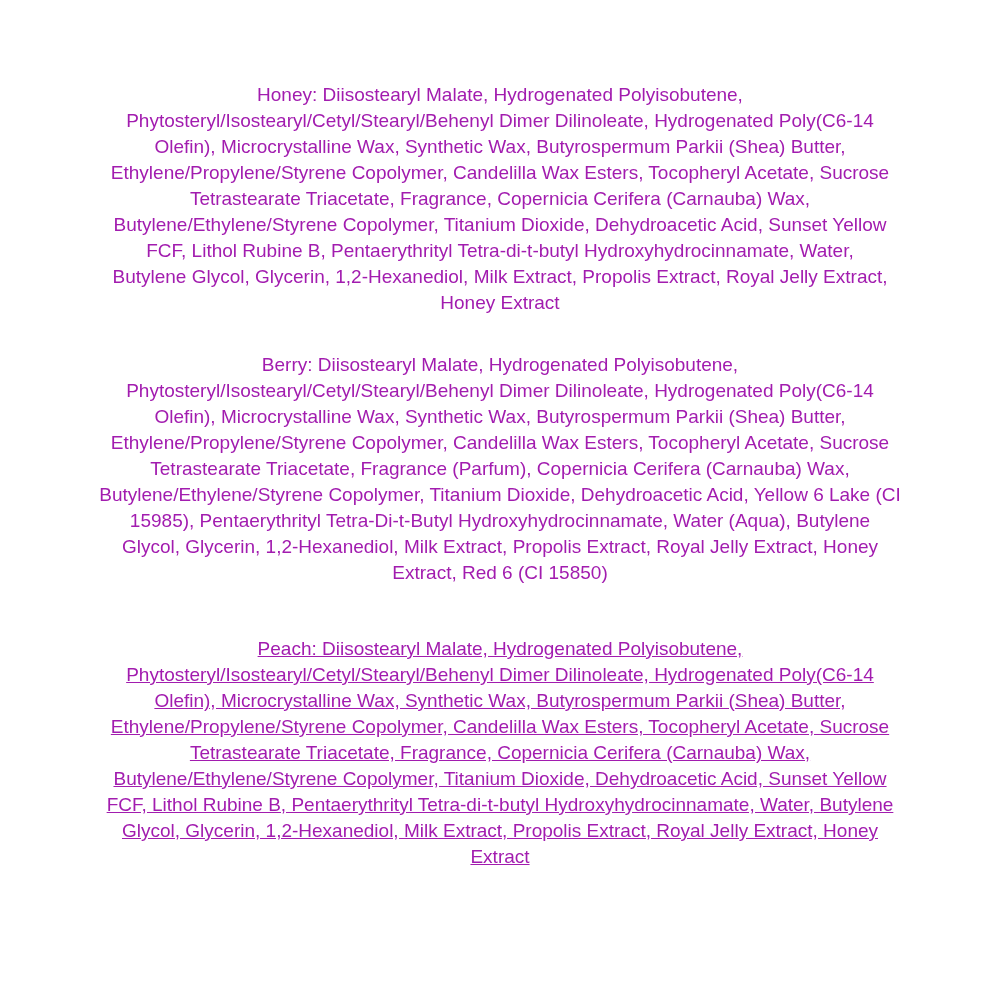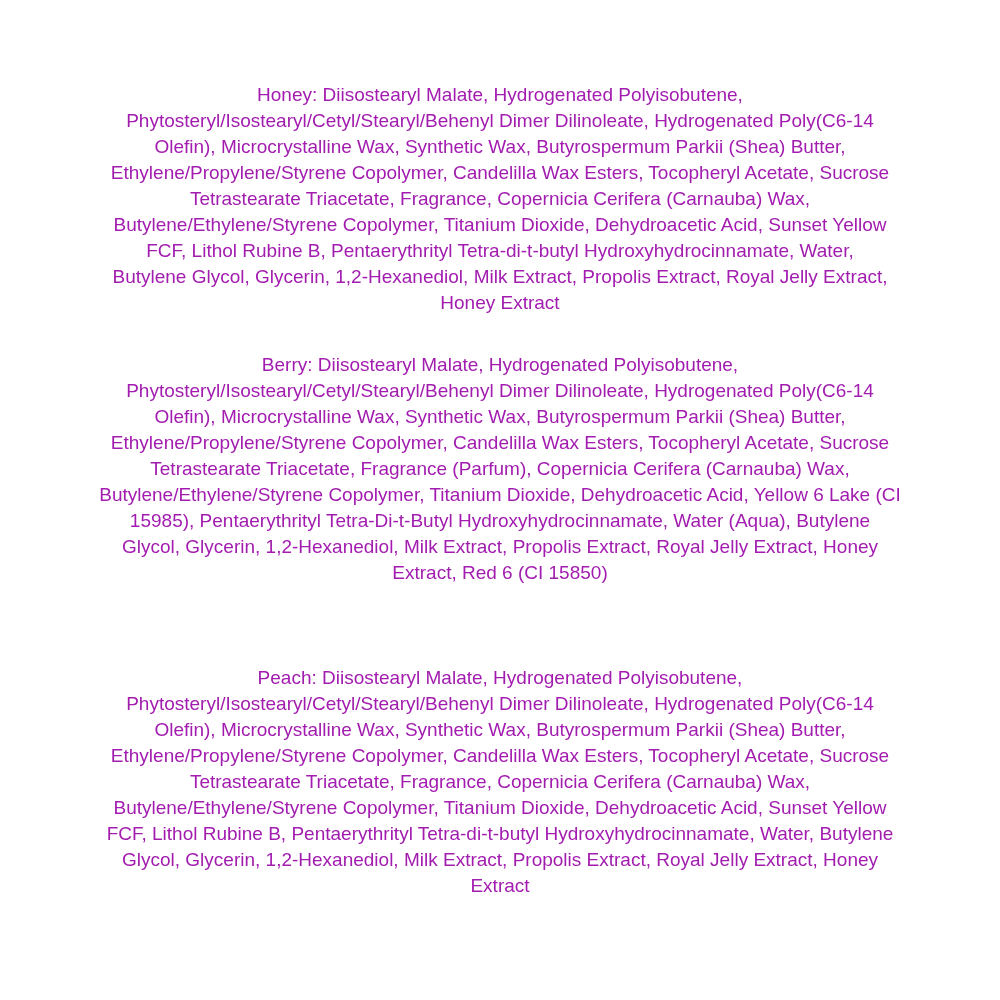--- a/index.html
+++ b/index.html
@@ -18,21 +18,21 @@
     font-size: 19px;
     line-height: 26px;
     color: #a21caf;
   }
   .ingredients-paragraph {
     margin: 0;
     text-align: center;
     white-space: pre;
   }
   .ingredients-paragraph.berry { margin-top: 36px; }
-  .ingredients-paragraph.peach { margin-top: 79px; }
+  .ingredients-paragraph.peach { margin-top: 50px; text-decoration: underline; }
 </style>
 </head>
 <body>
 
 <div class="document">
   <p class="ingredients-paragraph honey">Honey: Diisostearyl Malate, Hydrogenated Polyisobutene,
 Phytosteryl/Isostearyl/Cetyl/Stearyl/Behenyl Dimer Dilinoleate, Hydrogenated Poly(C6-14
 Olefin), Microcrystalline Wax, Synthetic Wax, Butyrospermum Parkii (Shea) Butter,
 Ethylene/Propylene/Styrene Copolymer, Candelilla Wax Esters, Tocopheryl Acetate, Sucrose
 Tetrastearate Triacetate, Fragrance, Copernicia Cerifera (Carnauba) Wax,

